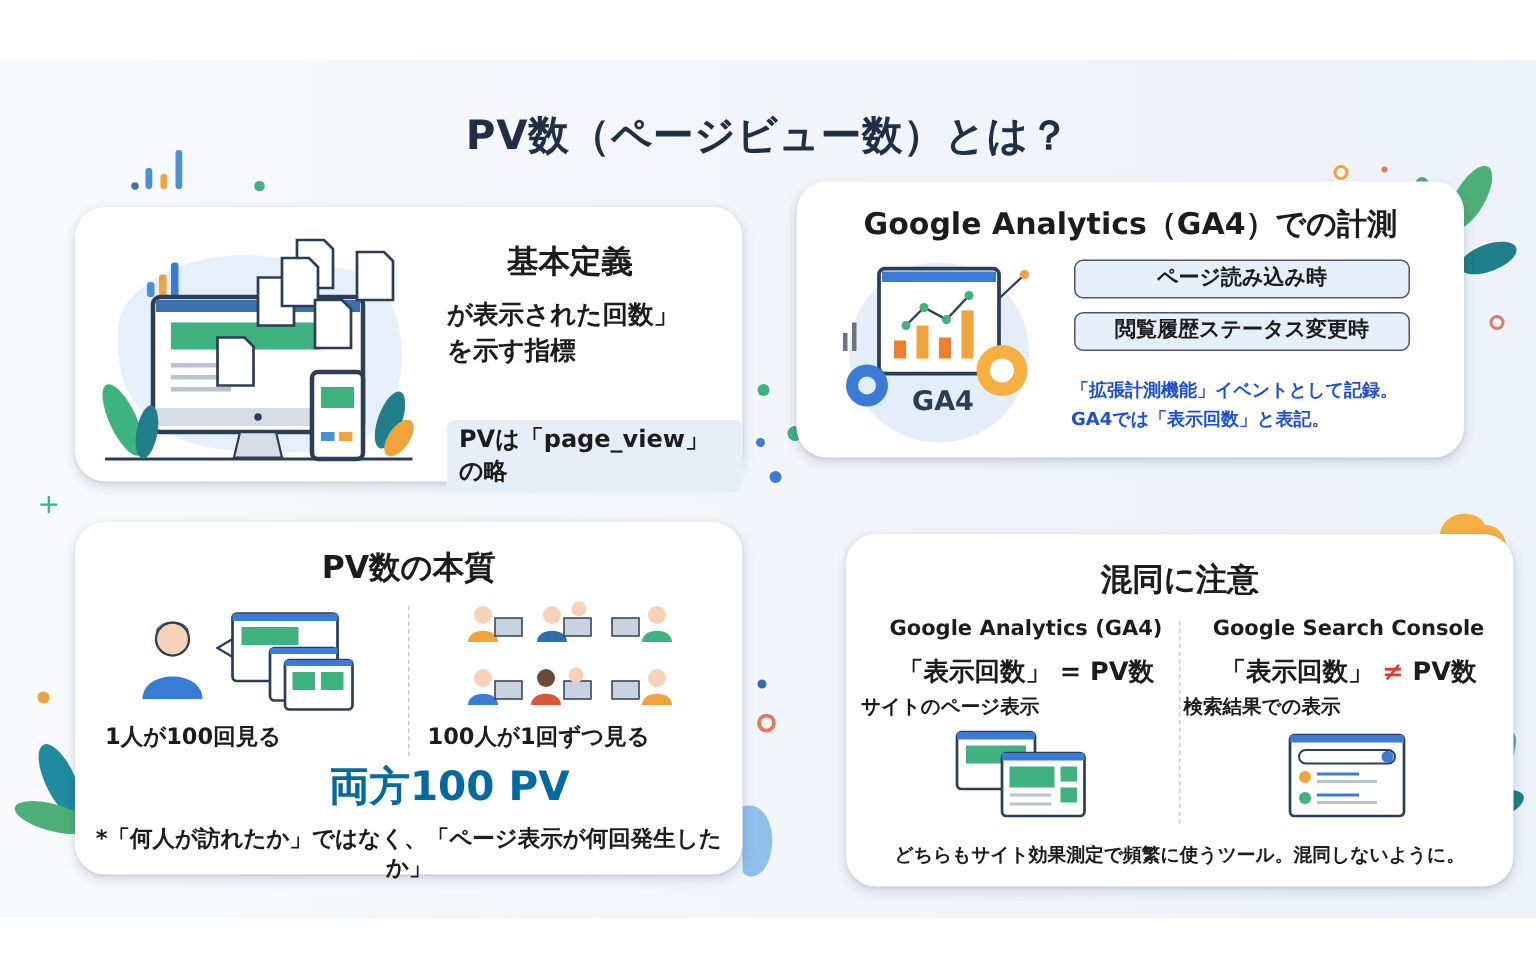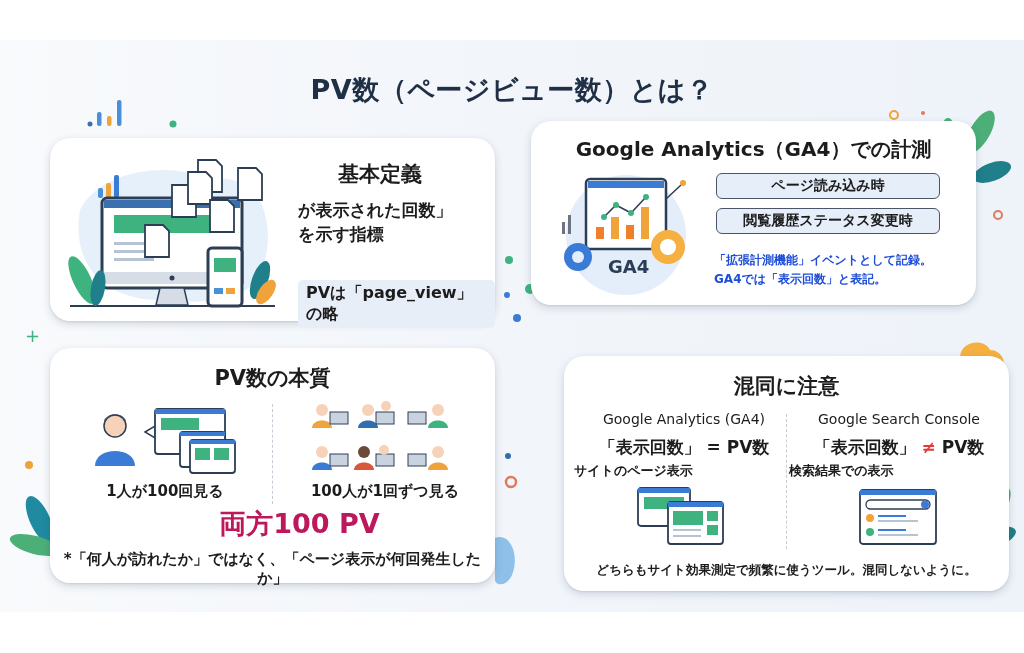--- a/index.html
+++ b/index.html
@@ -33,27 +33,27 @@
 
   
   #card2 .h { left: 0; top: 15px; width: 445px; font-size: 20px; }
   .ev-box { left: 185px; width: 224px; height: 26px; border: 1.5px solid #4a5568; border-radius: 6px; background: #e6eef9;
     text-align: center; font-size: 14px; font-weight: bold; line-height: 23px; color: #1c1c1c; }
   .ev-note { left: 183px; top: 130px; width: 260px; font-size: 12px; font-weight: bold; line-height: 19px; color: #1d4ed8; }
 
   
   #card3 .h { left: 0; top: 16px; width: 445px; font-size: 21px; }
   .divider { position: absolute; border-left: 1.5px dashed #c5ccd6; }
-  .cap { position: absolute; font-size: 15px; font-weight: bold; text-align: center; color: #1c1c1c; }
-  .big { left: 0; top: 158px; width: 499px; font-size: 27px; font-weight: bold; text-align: center; color: #be185d; }
+  .cap { position: absolute; font-size: 15px; font-weight: bold; text-align: left; color: #1c1c1c; }
+  .big { left: 0; top: 158px; width: 499px; font-size: 27px; font-weight: bold; text-align: center; color: #0369a1; }
   .foot { left: 0; top: 202px; width: 445px; font-size: 15px; font-weight: bold; text-align: center; color: #1c1c1c; }
 
   
   #card4 .h { left: 0; top: 16px; width: 445px; font-size: 21px; }
-  .tool { position: absolute; width: 220px; text-align: center; font-size: 14px; font-weight: normal; color: #1c1c1c; }
+  .tool { position: absolute; width: 220px; text-align: center; font-size: 14px; font-weight: bold; color: #1c1c1c; }
   .eq { position: absolute; width: 220px; text-align: center; font-size: 17px; font-weight: bold; color: #1c1c1c; }
   .eq .ne { color: #e53935; }
   .sub { position: absolute; width: 220px; text-align: left; font-size: 13px; font-weight: bold; color: #1c1c1c; }
   .foot4 { left: 0; top: 206px; width: 445px; font-size: 12.5px; font-weight: bold; text-align: center; color: #1c1c1c; }
   svg { display: block; }
 </style>
 </head>
 <body>
 
 <div class="canvas">

